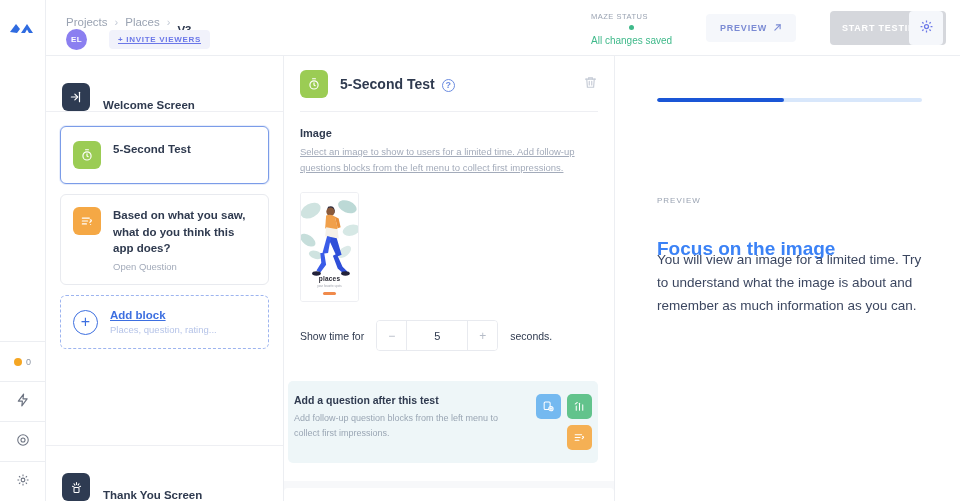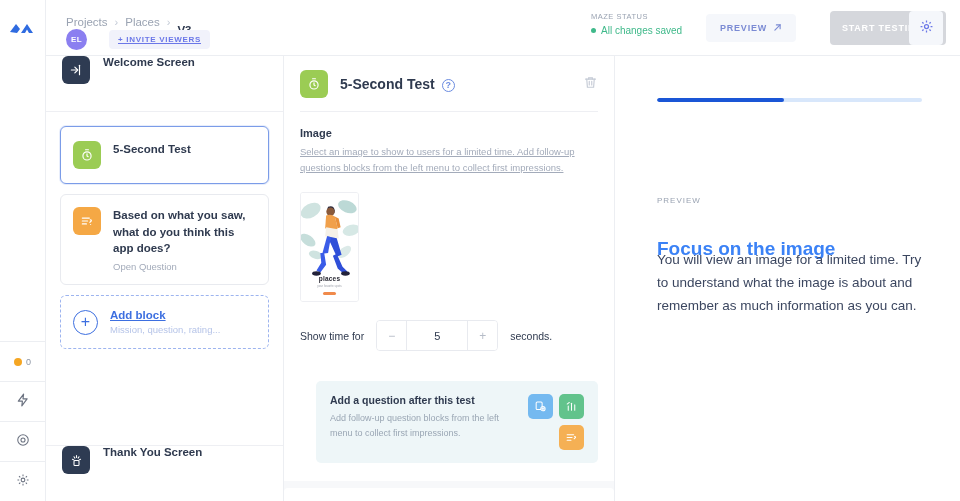--- a/index.html
+++ b/index.html
@@ -42,21 +42,21 @@
     width: 21px; height: 21px; border-radius: 50%; background: #8b7ff0;
     color: #ffffff; font-size: 8px; font-weight: bold;
     display: flex; align-items: center; justify-content: center; letter-spacing: .3px;
   }
   .invite-btn {
     background: #f1f2fb; color: #6b77e8; font-size: 8px; font-weight: bold;
     letter-spacing: .7px; padding: 5px 9px; border-radius: 4px; border: none; text-decoration: underline;
   }
   .status-block { position: absolute; left: 545px; top: 12px; }
   .status-label { font-size: 7.5px; color: #9aa3b2; letter-spacing: .5px; }
-  .status-value { font-size: 10px; color: #3fb98a; margin-top: 4px; display: flex; align-items: center; gap: 5px; }
+  .status-value { font-size: 10px; color: #3fb98a; margin-top: 4px; display: flex; align-items: center; gap: 5px; flex-direction: column; }
   .dot-green { width: 5px; height: 5px; border-radius: 50%; background: #3fb98a; }
   .preview-btn {
     position: absolute; left: 660px; top: 14px; width: 90px; height: 28px;
     background: #f5f7fb; border: none; border-radius: 4px;
     color: #7b8bd4; font-size: 9px; font-weight: bold; letter-spacing: .8px;
     display: flex; align-items: center; justify-content: center; gap: 6px;
   }
   .start-testing-btn {
     position: absolute; left: 784px; top: 11px; width: 116px; height: 34px;
     background: #d5d7dc; border: none; border-radius: 4px;
@@ -69,21 +69,21 @@
     background: #f5f7fb; border: none; border-radius: 4px;
     display: flex; align-items: center; justify-content: center; color: #6b77e8;
   }
 
   
   .blocks-panel {
     position: absolute; left: 46px; top: 56px; width: 238px; height: 445px;
     background: #ffffff; border-right: 1px solid #eceef2;
   }
   .block-fixed {
-    height: 56px; display: flex; align-items: flex-start; gap: 13px; padding: 0 16px;
+    height: 56px; display: flex; align-items: flex-end; gap: 13px; padding: 0 16px;
     border-bottom: 1px solid #eeeff3;
   }
   .block-fixed.bottom { position: absolute; bottom: 0; left: 0; right: 0; border-bottom: none; border-top: 1px solid #eeeff3; }
   .tile {
     width: 28px; height: 28px; border-radius: 6px; flex: 0 0 auto;
     display: flex; align-items: center; justify-content: center; color: #ffffff;
   }
   .tile-dark { background: #2e3b52; }
   .tile-green { background: #9bcc54; }
   .tile-orange { background: #f5a845; }
@@ -147,22 +147,22 @@
     width: 29px; background: #ffffff; border: none; color: #b6bcc8; font-size: 12px;
     display: flex; align-items: center; justify-content: center;
   }
   .step-val {
     width: 62px; background: #ffffff; border-left: 1px solid #e8eaef; border-right: 1px solid #e8eaef;
     display: flex; align-items: center; justify-content: center;
     font-size: 11px; color: #2f3a4f;
   }
 
   .q-card {
-    margin: 30px 16px 0 32px; background: #eef6f8; border-radius: 5px;
-    padding: 13px 14px; display: flex; gap: 10px; min-height: 68px;
+    margin: 30px 16px 0 4px; background: #eef6f8; border-radius: 5px;
+    padding: 13px 6px; display: flex; gap: 10px; min-height: 68px;
   }
   .q-title { font-size: 10.5px; font-weight: bold; color: #2f3a4f; }
   .q-sub { font-size: 9px; color: #9aa6b4; line-height: 1.6; margin-top: 5px; }
   .q-tiles { width: 62px; flex: 0 0 auto; display: flex; flex-wrap: wrap; gap: 6px; justify-content: flex-end; align-content: flex-start; }
   .q-tile { width: 25px; height: 25px; border-radius: 5px; display: flex; align-items: center; justify-content: center; color: #ffffff; }
   .q-blue { background: #74b9f0; }
   .q-green { background: #62c38c; }
   .q-orange { background: #f5b054; }
   .main-card-peek {
     position: absolute; left: 0; top: 432px; width: 330px; height: 30px;
@@ -311,21 +311,21 @@
         <div>
           <div class="block-title">Based on what you saw, what do you think this app does?</div>
           <div class="block-sub">Open Question</div>
         </div>
       </div>
 
       <div class="add-block">
         <div class="plus-circle">+</div>
         <div>
           <div class="add-title">Add block</div>
-          <div class="add-sub">Mission, question, rating...</div>
+          <div class="add-sub">Places, question, rating...</div>
         </div>
       </div>
 
     </div>
 
     <div class="block-fixed bottom">
       <div class="tile tile-dark">
         <svg width="15" height="15" viewBox="0 0 24 24" fill="none" stroke="#ffffff" stroke-width="1.7" stroke-linecap="round">
           <rect x="8" y="12" width="8" height="8" rx="1.4"></rect>
           <path d="M12 4v3M8 6l1.5 2.2M16 6l-1.5 2.2M5.5 10l2.2 1M18.5 10l-2.2 1"></path>

